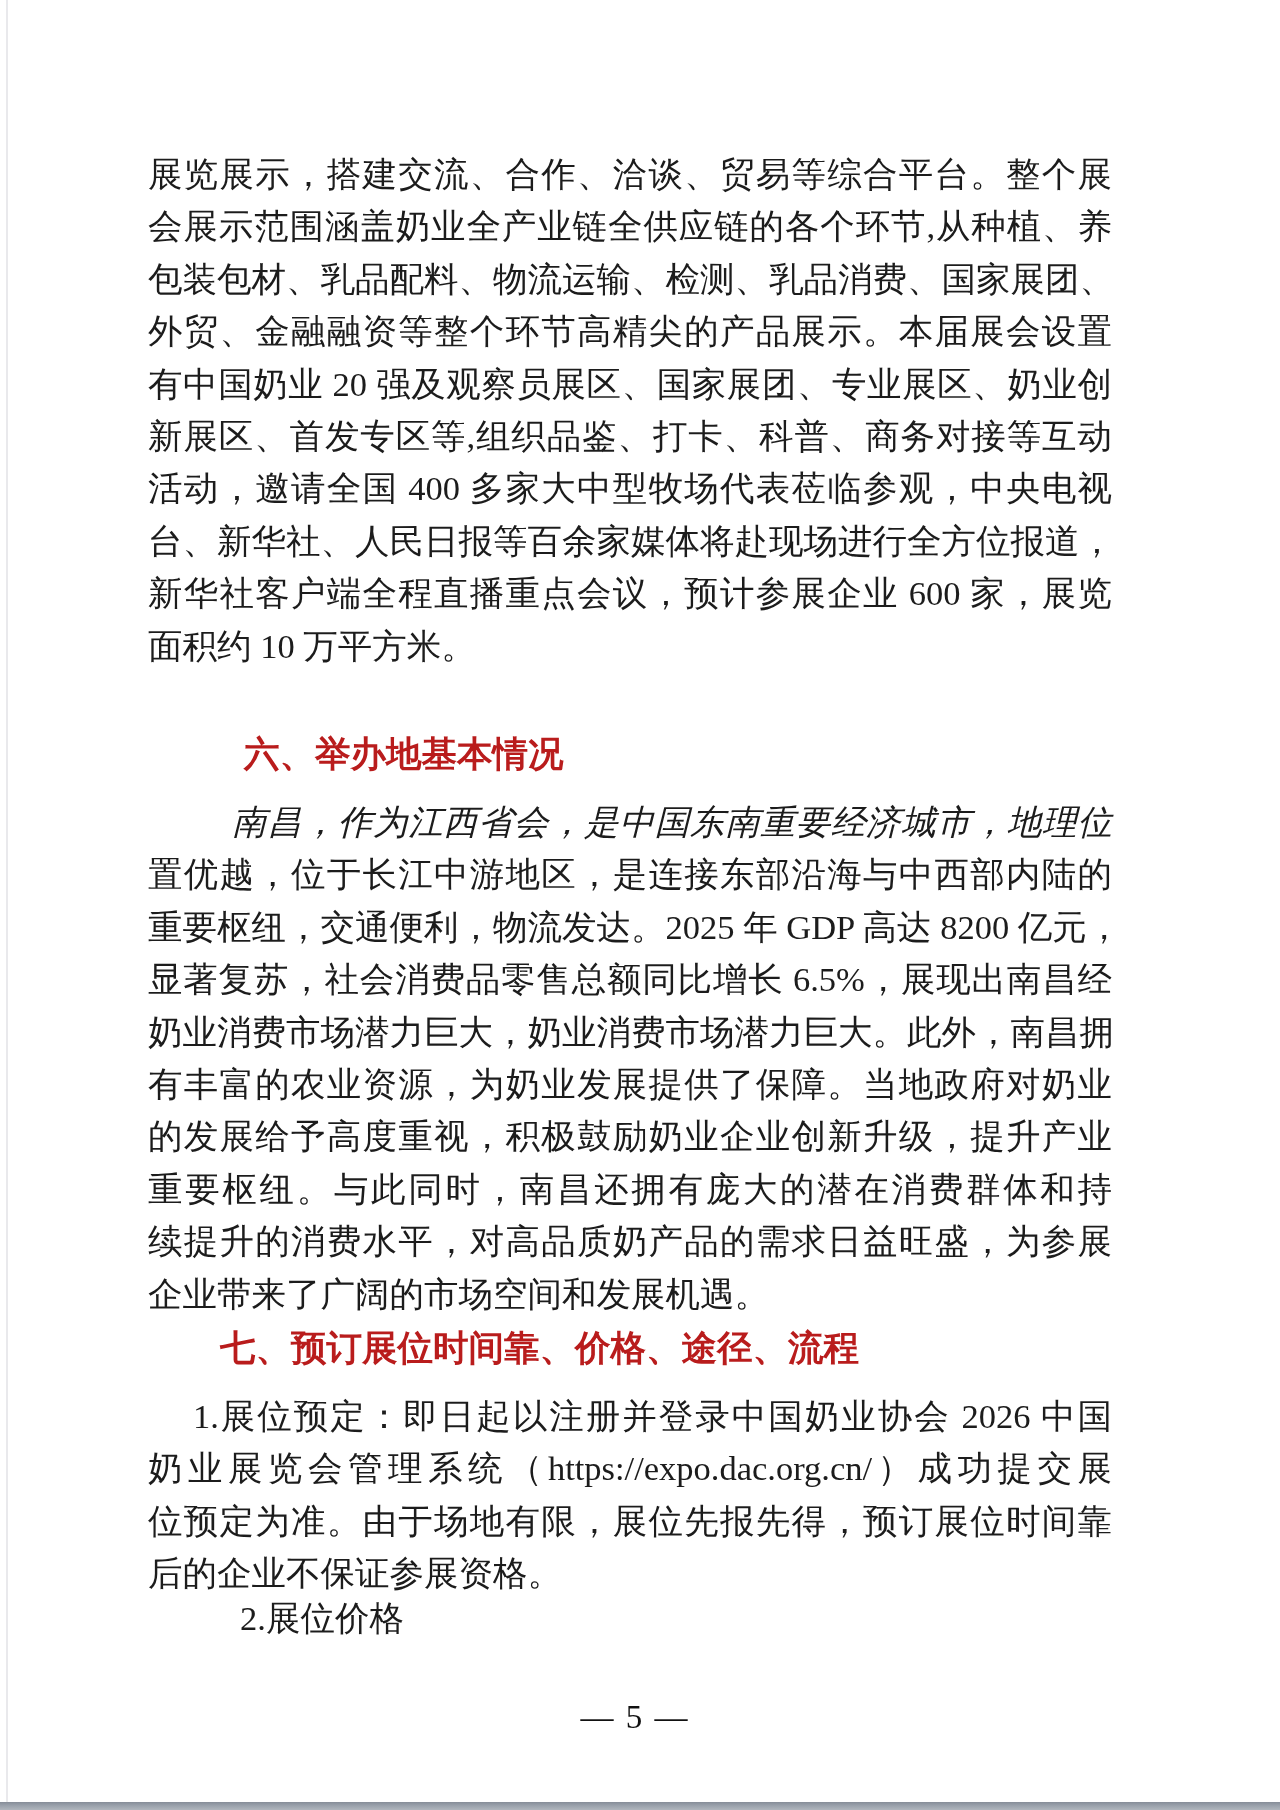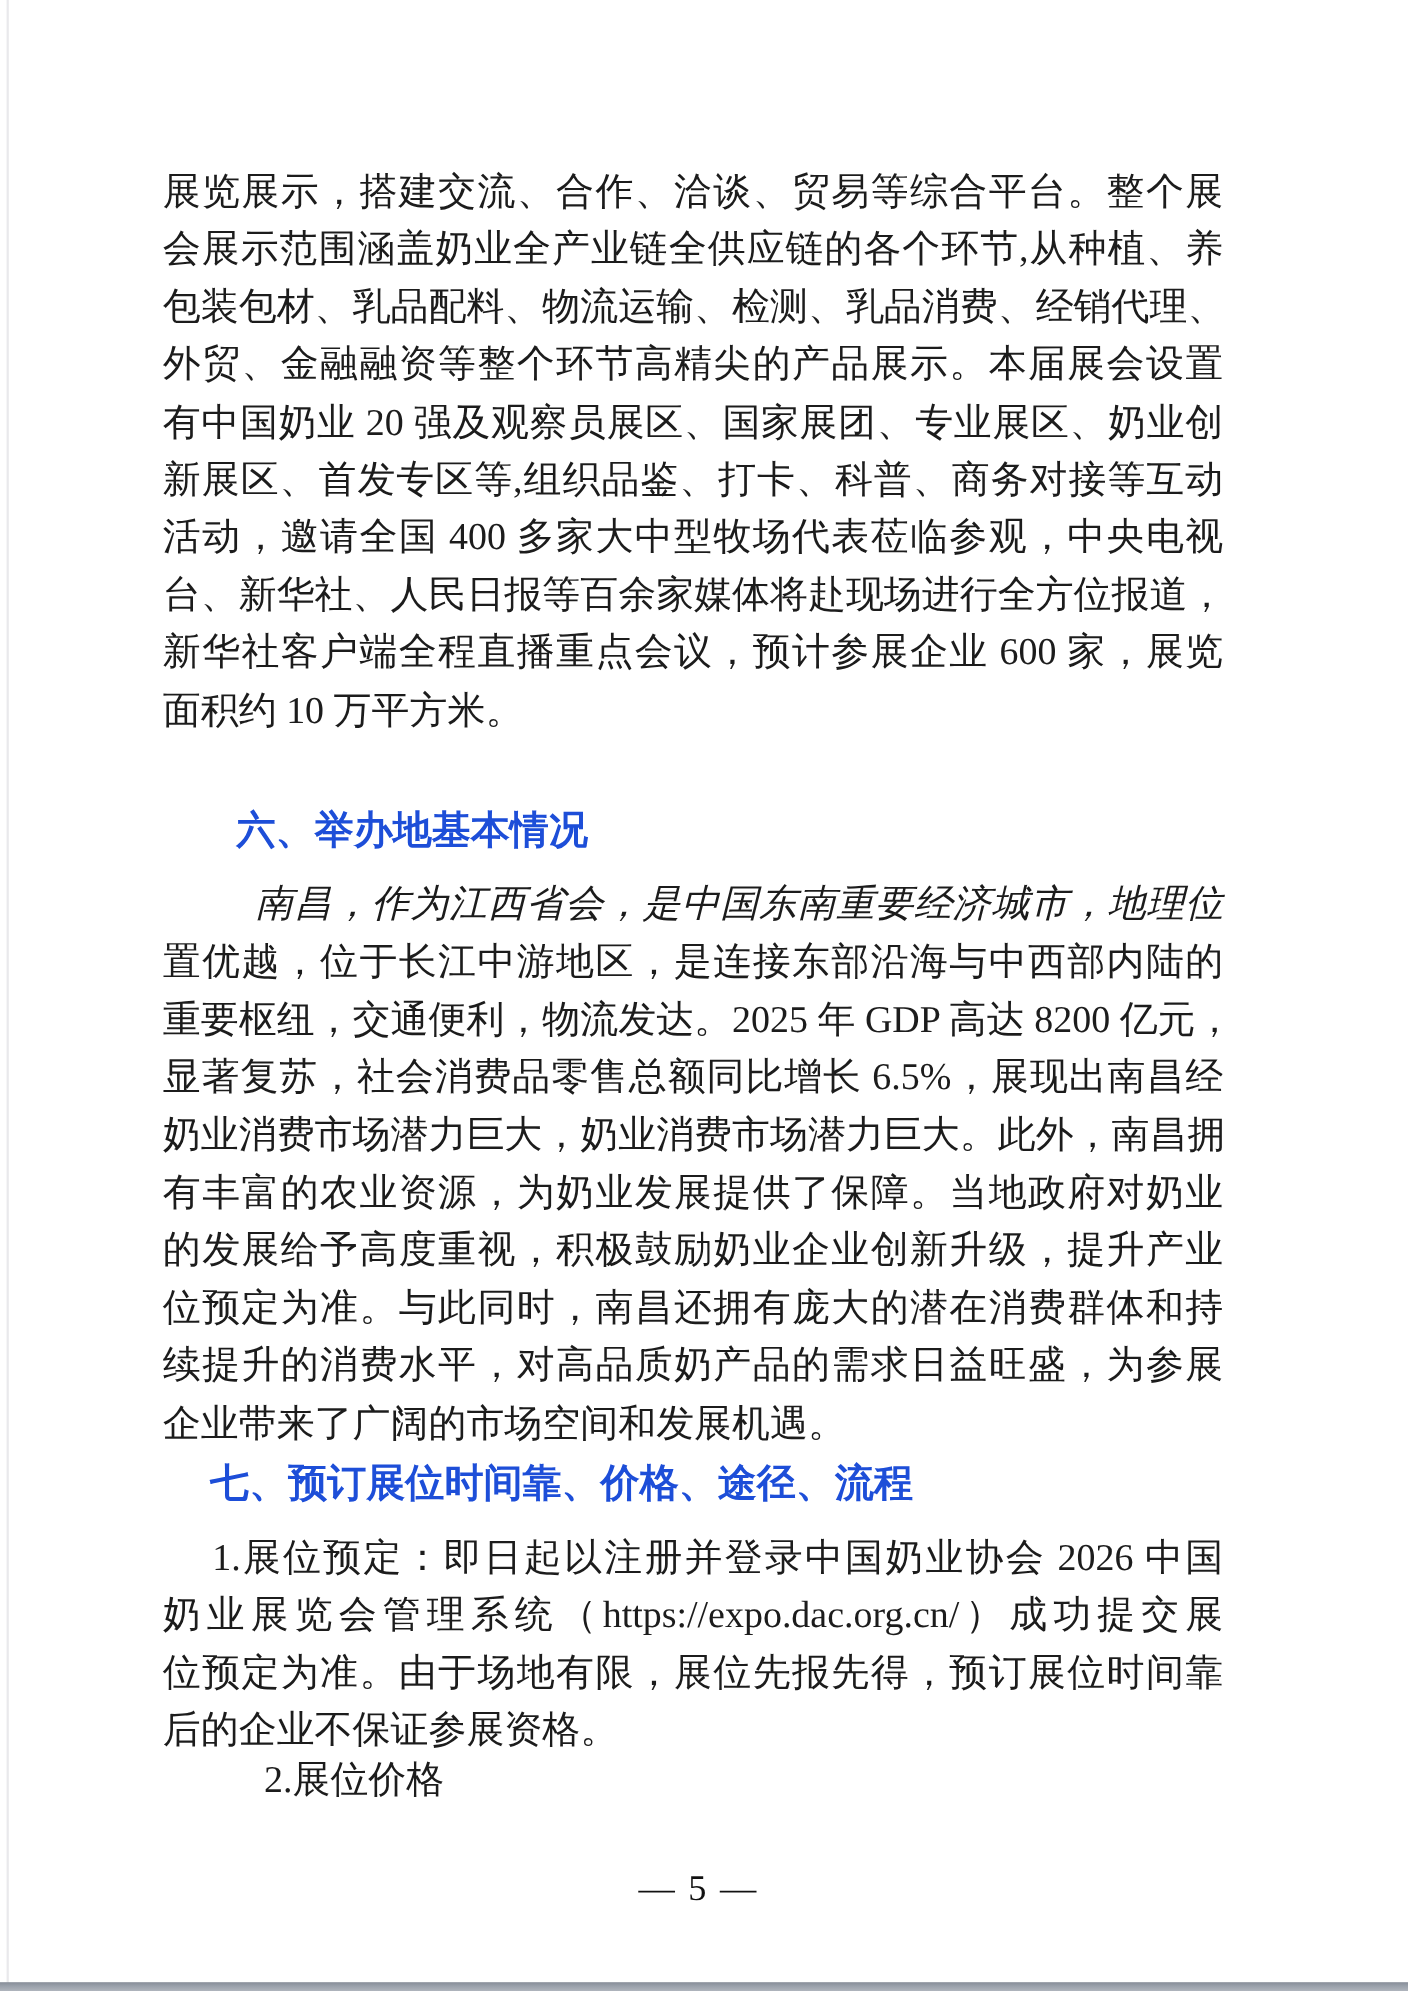--- a/index.html
+++ b/index.html
@@ -60,27 +60,27 @@
   
   .ll {
     text-align: left;
     white-space: nowrap;
   }
   .ind-p2 { text-indent: 84px; font-style: italic; }   
   .ind-i1 { text-indent: 45px; }   
   .ind-i2 { text-indent: 92px; }   
   .heading {
     position: absolute;
-    left: 135px;
+    left: 164px;
     width: 964px;
     font-family: "Liberation Sans", "DejaVu Sans", sans-serif;
     font-weight: 700;
     font-size: 35.5px;
     line-height: 52.4px;
-    color: #1d4ed8;
+    color: #b91c1c;
     white-space: nowrap;
   }
   .h6 { padding-left: 80px; }
   .h7 { padding-left: 56px; }
   .pagenum {
     position: absolute;
     left: 0;
     top: 1695px;
     width: 1270px;
     text-align: center;
@@ -92,41 +92,41 @@
   }
 </style>
 </head>
 <body>
 
 <div class="page">
 
   <div class="textblock para1">
     <div class="jl">展览展示，搭建交流、合作、洽谈、贸易等综合平台。整个展</div>
     <div class="jl">会展示范围涵盖奶业全产业链全供应链的各个环节,从种植、养</div>
-    <div class="jl">包装包材、乳品配料、物流运输、检测、乳品消费、经销代理、</div>
+    <div class="jl">包装包材、乳品配料、物流运输、检测、乳品消费、国家展团、</div>
     <div class="jl">外贸、金融融资等整个环节高精尖的产品展示。本届展会设置</div>
     <div class="jl">有中国奶业 20 强及观察员展区、国家展团、专业展区、奶业创</div>
     <div class="jl">新展区、首发专区等,组织品鉴、打卡、科普、商务对接等互动</div>
     <div class="jl">活动，邀请全国 400 多家大中型牧场代表莅临参观，中央电视</div>
     <div class="jl">台、新华社、人民日报等百余家媒体将赴现场进行全方位报道，</div>
     <div class="jl">新华社客户端全程直播重点会议，预计参展企业 600 家，展览</div>
     <div class="ll">面积约 10 万平方米。</div>
   </div>
 
   <div class="heading h6">六、举办地基本情况</div>
 
   <div class="textblock para2">
     <div class="jl ind-p2">南昌，作为江西省会，是中国东南重要经济城市，地理位</div>
     <div class="jl">置优越，位于长江中游地区，是连接东部沿海与中西部内陆的</div>
     <div class="jl">重要枢纽，交通便利，物流发达。2025 年 GDP 高达 8200 亿元，</div>
     <div class="jl">显著复苏，社会消费品零售总额同比增长 6.5%，展现出南昌经</div>
     <div class="jl">奶业消费市场潜力巨大，奶业消费市场潜力巨大。此外，南昌拥</div>
     <div class="jl">有丰富的农业资源，为奶业发展提供了保障。当地政府对奶业</div>
     <div class="jl">的发展给予高度重视，积极鼓励奶业企业创新升级，提升产业</div>
-    <div class="jl">位预定为准。与此同时，南昌还拥有庞大的潜在消费群体和持</div>
+    <div class="jl">重要枢纽。与此同时，南昌还拥有庞大的潜在消费群体和持</div>
     <div class="jl">续提升的消费水平，对高品质奶产品的需求日益旺盛，为参展</div>
     <div class="ll">企业带来了广阔的市场空间和发展机遇。</div>
   </div>
 
   <div class="heading h7">七、预订展位时间靠、价格、途径、流程</div>
 
   <div class="textblock para3">
     <div class="jl ind-i1">1.展位预定：即日起以注册并登录中国奶业协会 2026 中国</div>
     <div class="jl">奶业展览会管理系统（https://expo.dac.org.cn/）成功提交展</div>
     <div class="jl">位预定为准。由于场地有限，展位先报先得，预订展位时间靠</div>

